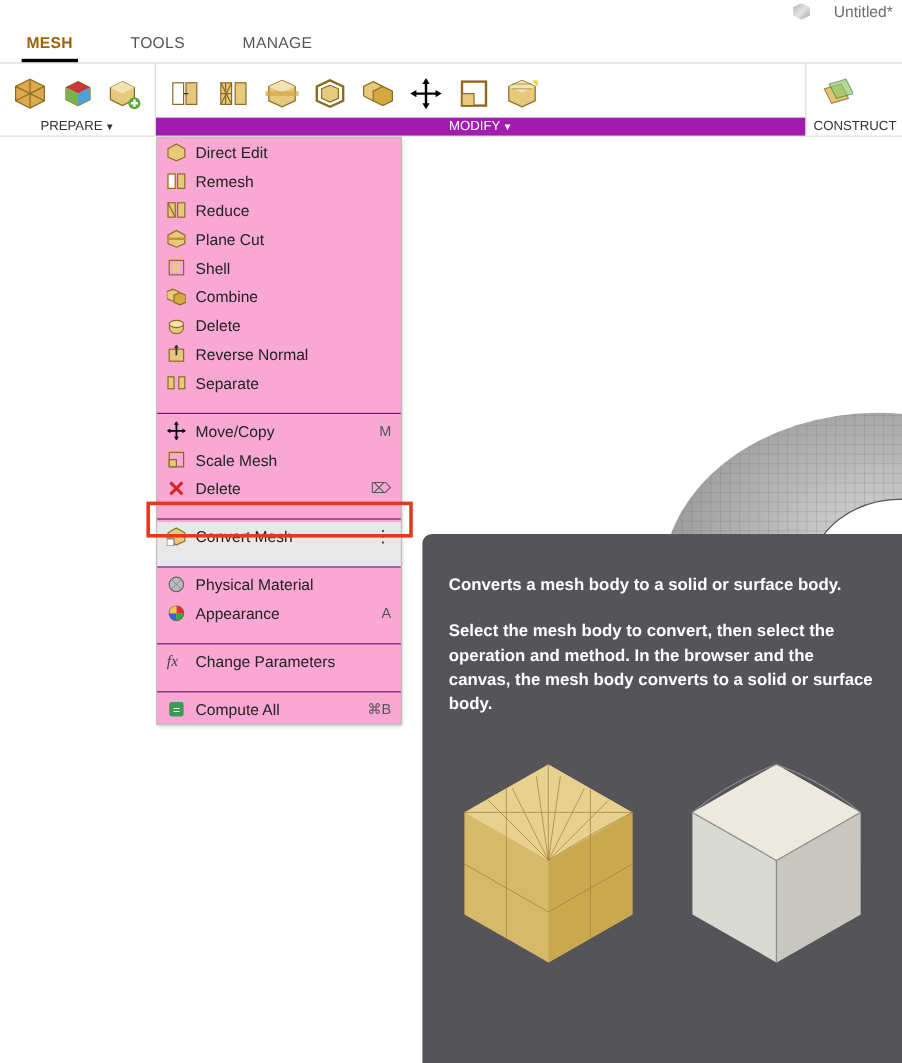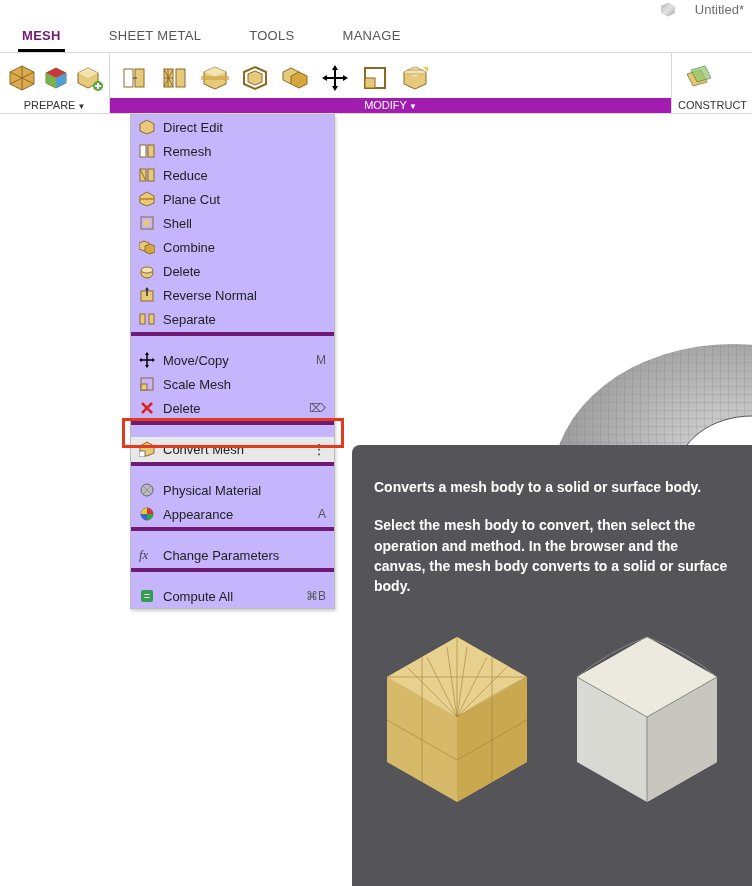--- a/index.html
+++ b/index.html
@@ -40,21 +40,21 @@
     gap: 40px;
     padding-left: 18px;
     font-size: 13px;
     color: #555;
   }
   .tab {
     padding: 6px 4px;
     letter-spacing: 0.3px;
   }
   .tab.active {
-    color: #701a75;
+    color: #a16207;
     font-weight: 600;
     border-bottom: 8px solid #000000;
   }
   
   .ribbon {
     position: absolute;
     top: 52px;
     left: 0;
     right: 0;
     height: 62px;
@@ -98,21 +98,21 @@
     border-radius: 2px;
   }
   .isvg { width: 28px; height: 28px; }
 
   
   .menu {
     position: absolute;
     top: 114px;
     left: 130px;
     width: 205px;
-    background: #c4b5fd;
+    background: #f9a8d4;
     border: 1px solid #bdbdbd;
     box-shadow: 1px 2px 3px rgba(0,0,0,0.2);
     z-index: 5;
   }
   .mitem {
     display: flex;
     align-items: center;
     padding: 4px 8px;
     font-size: 13px;
     color: #222;
@@ -124,21 +124,21 @@
     display: flex; align-items:center; justify-content:flex-start;
     flex-shrink: 0;
   }
   .mitem .mi-label { flex: 1; }
   .mitem .mi-short {
     color: #555;
     font-size: 12px;
     min-width: 20px;
     text-align: right;
   }
-  .mitem.sep { border-bottom: 4px solid #701a75; padding-bottom:5px; margin-bottom:12px; }
+  .mitem.sep { border-bottom: 1px solid #701a75; padding-bottom:17px; margin-bottom:2px; }
   .highlight-box {
     position: absolute;
     left: 122px;
     top: 535px;
     width: 222px;
     height: 30px;
     border: 3px solid #e33a1d;
     z-index: 10;
     pointer-events: none;
   }
@@ -195,28 +195,27 @@
 </head>
 <body>
 
 <div class="titlebar">
   <span class="doc-icon"></span>
   <span>Untitled*</span>
 </div>
 
 <div class="tabstrip">
   <div class="tab active">MESH</div>
-  <div class="tab">SHEET METAL</div>
   <div class="tab">TOOLS</div>
   <div class="tab">MANAGE</div>
 </div>
 
 <div class="ribbon">
 
-  <div class="ribbon-group" style="width:110px">
+  <div class="ribbon-group" style="width:130px">
     <div class="ribbon-icons">
       <div class="ibtn">
         <svg class="isvg" viewBox="0 0 28 28">
           <polygon points="14,2 26,8 26,20 14,26 2,20 2,8" fill="#dca94e" stroke="#8c6a24"></polygon>
           <line x1="14" y1="2" x2="14" y2="26" stroke="#8c6a24"></line>
           <line x1="2" y1="8" x2="26" y2="20" stroke="#8c6a24"></line>
           <line x1="26" y1="8" x2="2" y2="20" stroke="#8c6a24"></line>
         </svg>
       </div>
       <div class="ibtn">

